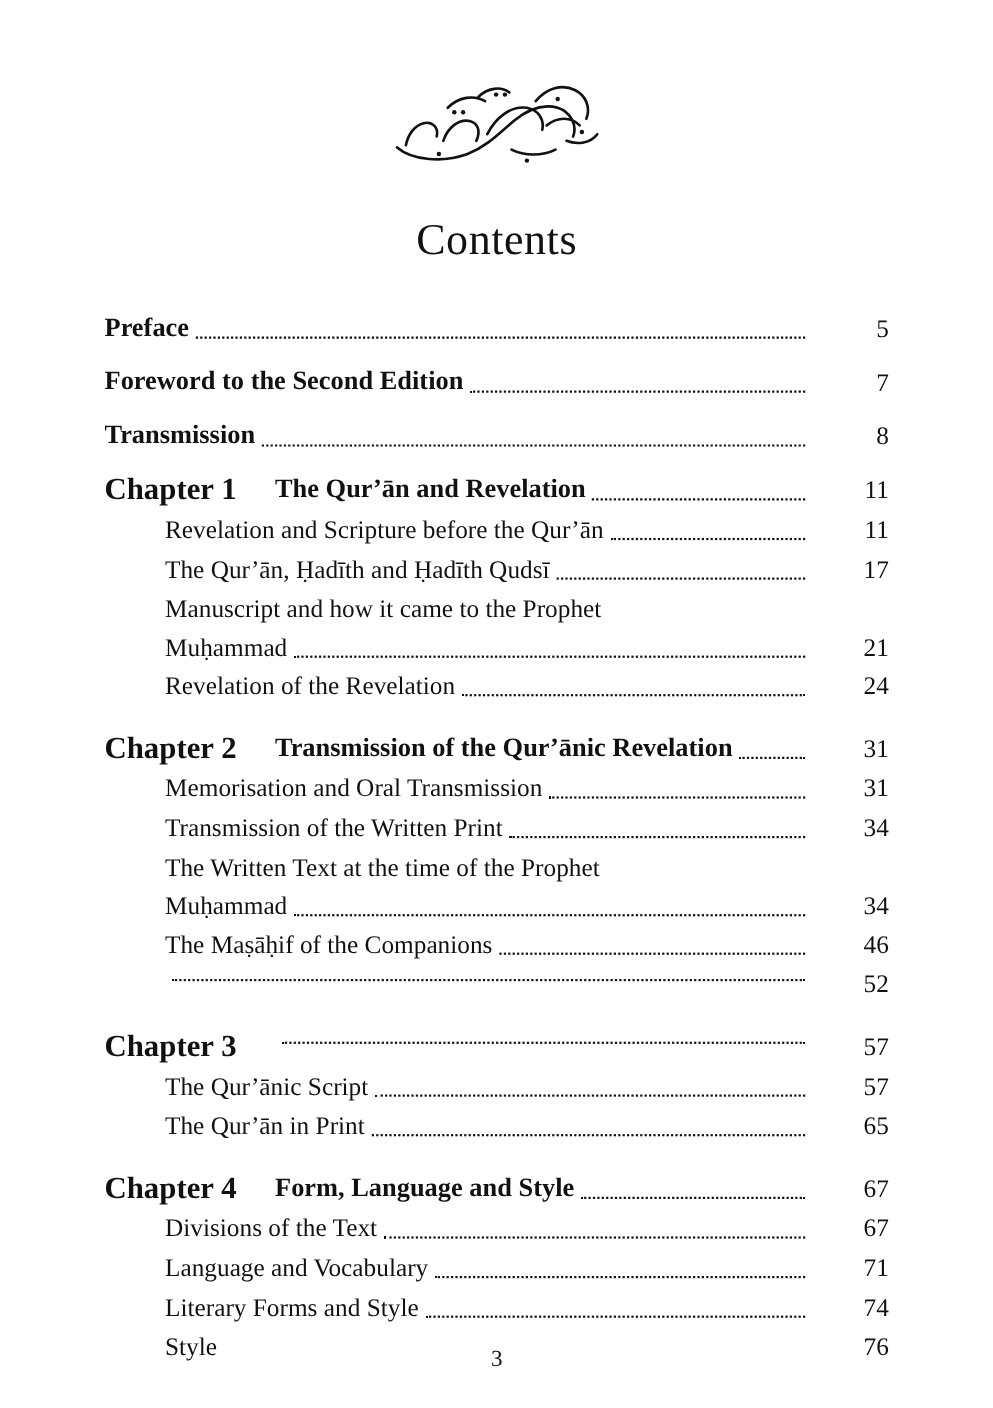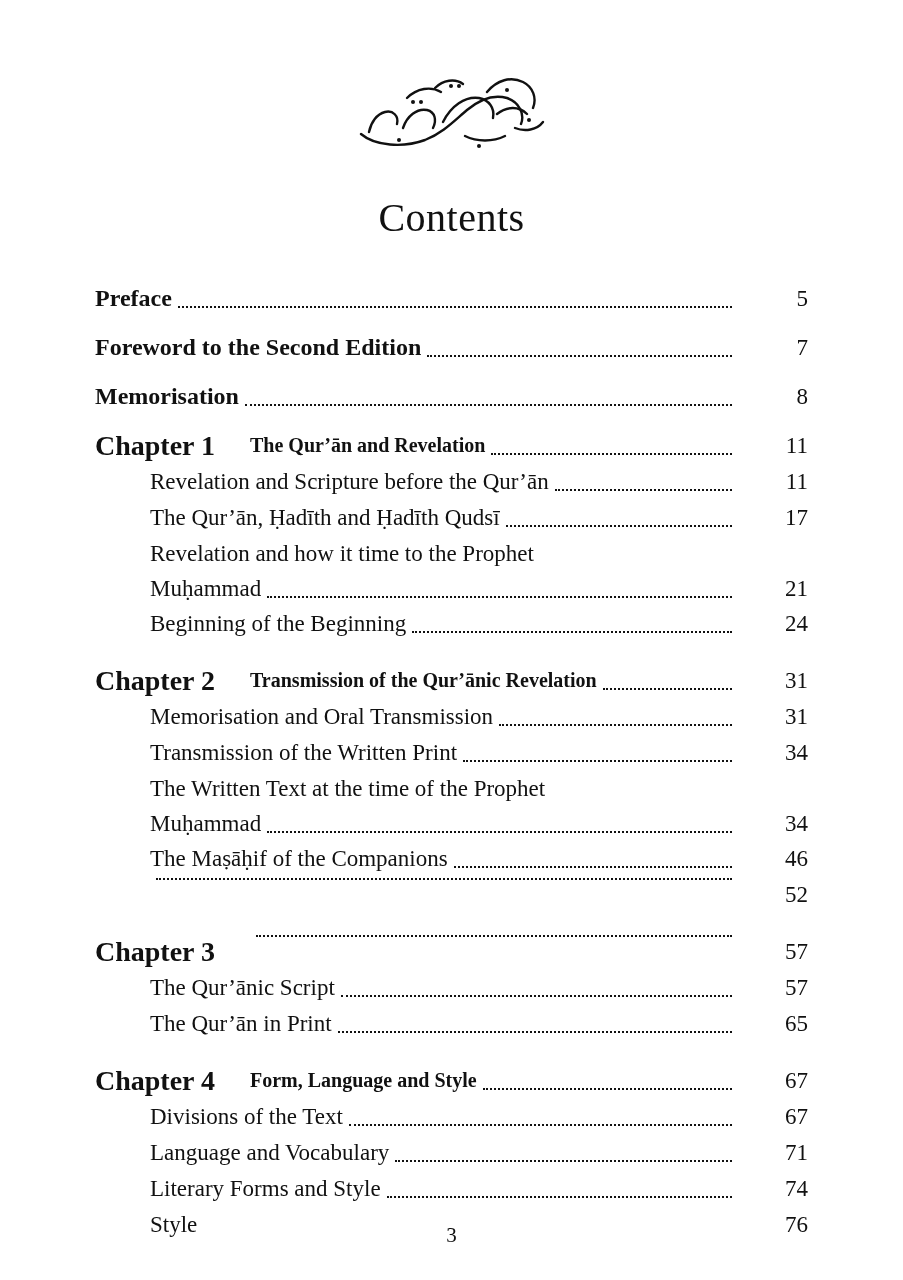--- a/index.html
+++ b/index.html
@@ -48,21 +48,21 @@
 
   .group {
     margin-bottom: 22px;
   }
   .group.tight {
     margin-bottom: 10px;
   }
 
   .row {
     display: flex;
-    align-items: flex-start;
+    align-items: center;
     font-size: 23px;
     line-height: 35px;
     margin-bottom: 1px;
   }
   .row .label-wrap {
     flex: 1 1 auto;
     display: flex;
     align-items: flex-end;
     min-width: 0;
     overflow: hidden;
@@ -94,21 +94,21 @@
   }
 
   
   .row.chapter .chap-num {
     font-weight: bold;
     font-size: 28px;
     flex: 0 0 155px;
   }
   .row.chapter .label {
     font-weight: bold;
-    font-size: 20px;
+    font-size: 24px;
   }
 
   
   .row.sub {
     padding-left: 55px;
   }
   .row.sub .label {
     font-size: 23px;
   }
 
@@ -193,21 +193,21 @@
       <div class="row top">
         <div class="label-wrap">
           <span class="label">Foreword to the Second Edition</span>
           <span class="leader"></span>
         </div>
         <span class="pageno">7</span>
       </div>
 
       <div class="row top">
         <div class="label-wrap">
-          <span class="label">Memorisation</span>
+          <span class="label">Transmission</span>
           <span class="leader"></span>
         </div>
         <span class="pageno">8</span>
       </div>
     </div>
 
     <div class="group">
       <div class="row chapter">
         <span class="chap-num">Chapter 1</span>
         <div class="label-wrap">
@@ -228,34 +228,34 @@
       <div class="row sub">
         <div class="label-wrap">
           <span class="label">The Qur’ān, Ḥadīth and Ḥadīth Qudsī</span>
           <span class="leader"></span>
         </div>
         <span class="pageno">17</span>
       </div>
 
       <div class="row wrap2">
         <div class="line1">
-          <span>Revelation   and   how   it   time   to   the   Prophet</span>
+          <span>Manuscript   and   how   it   came   to   the   Prophet</span>
         </div>
         <div class="line2">
           <div class="label-wrap">
             <span class="label">Muḥammad</span>
             <span class="leader"></span>
           </div>
           <span class="pageno">21</span>
         </div>
       </div>
 
       <div class="row sub">
         <div class="label-wrap">
-          <span class="label">Beginning of the Beginning</span>
+          <span class="label">Revelation of the Revelation</span>
           <span class="leader"></span>
         </div>
         <span class="pageno">24</span>
       </div>
     </div>
 
     <div class="group">
       <div class="row chapter">
         <span class="chap-num">Chapter 2</span>
         <div class="label-wrap">

